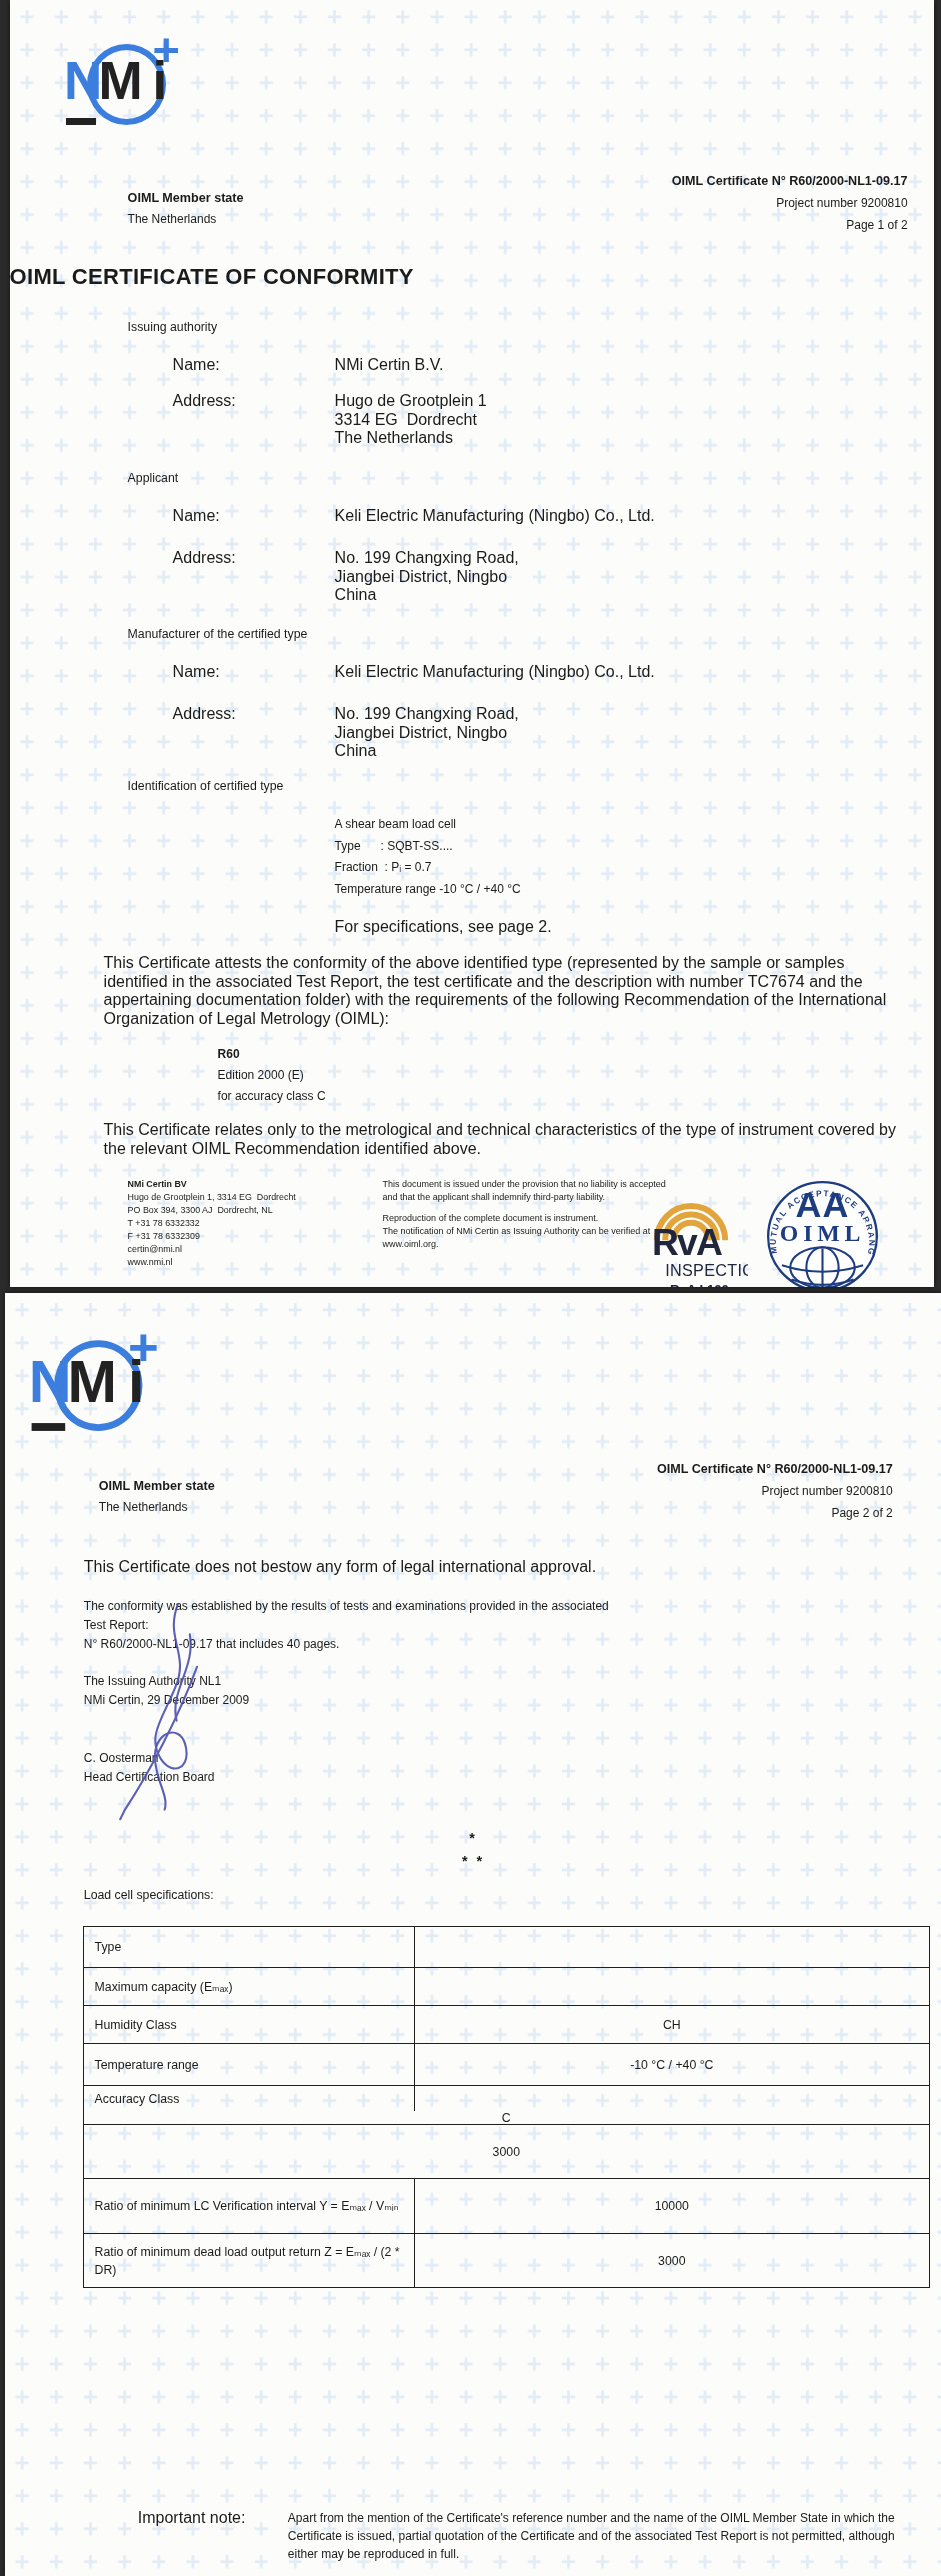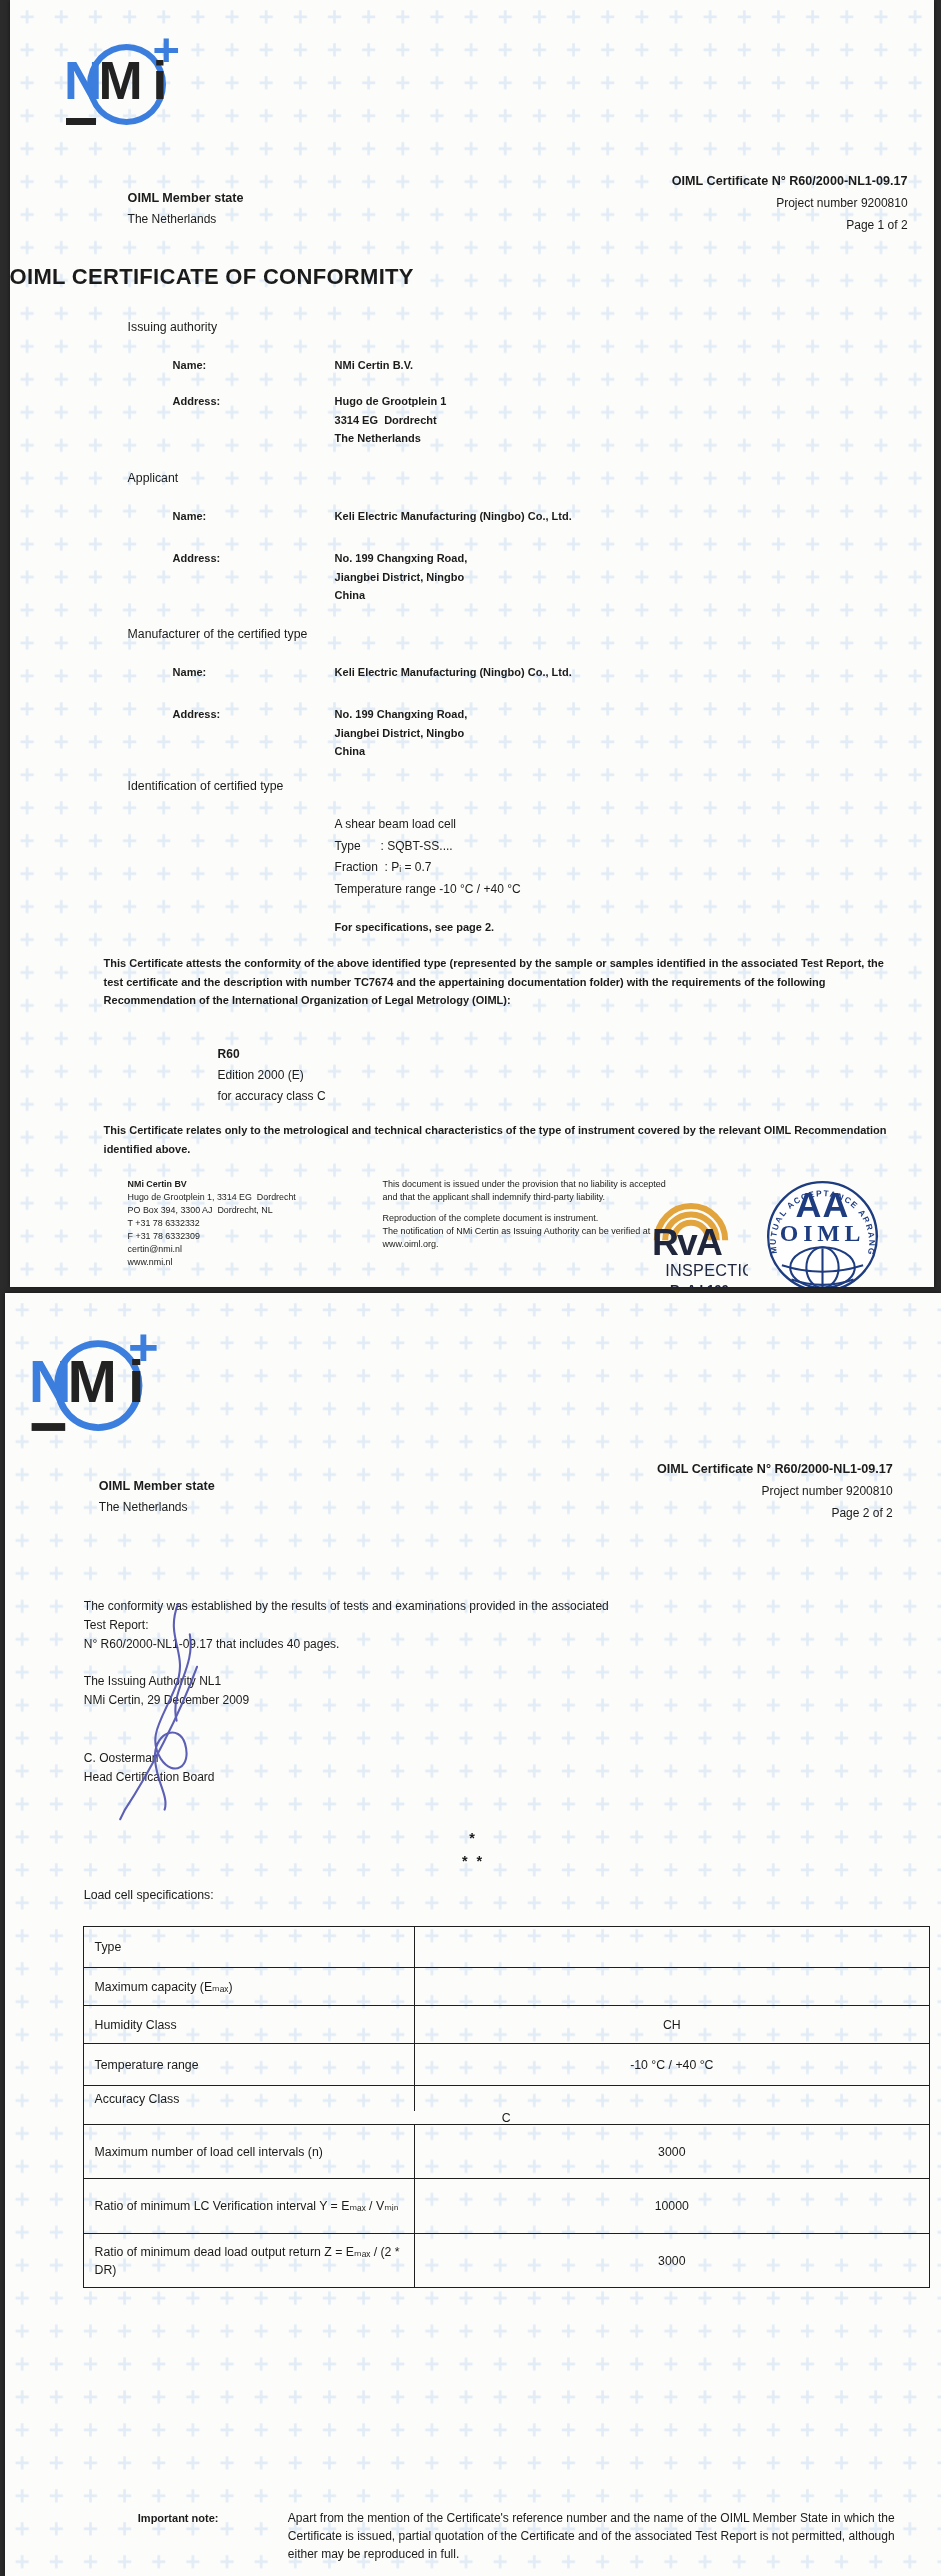--- a/index.html
+++ b/index.html
@@ -7,21 +7,21 @@
   body { font-family:"Liberation Sans","DejaVu Sans",sans-serif; color:#1b1b1b; }
   #canvas { position:relative; width:942px; height:2576px; overflow:hidden; background:#2b2b2b; }
   .page { position:absolute; background:#fcfcfa; overflow:hidden; box-shadow:0 0 4.8px rgba(0,0,0,.55); }
   #page1 { left:9.6px; top:0; width:924px; height:1287px; }
   #page2 { left:4.8px;  top:1293px; width:937px; height:1283px; }
   .watermark { position:absolute; left:0; top:0; width:100%; height:100%; pointer-events:none; }
   .content { position:absolute; left:0; top:0; width:100%; height:100%; }
   .abs { position:absolute; }
   .ln { white-space:pre-wrap; }
   .b { font-weight:bold; }
-  .body-txt { font-size:11px; line-height:18.6px;font-weight:bold; }
+  .body-txt { font-size:16px; line-height:18.6px; }
   .sec-head { font-size:12.3px; }
   .hdr-right { text-align:right; }
   .hdr-cert { font-size:12.6px; font-weight:bold; line-height:22px; }
   .hdr-sub  { font-size:12px; line-height:22px; }
   .doc-title { width:100%; text-align:left; font-size:22px; font-weight:800; letter-spacing:0.3px; }
   .small { font-size:8.9px; line-height:13px; }
   .disc { font-size:9px; line-height:13px; margin-bottom:8.4px; }
   
   .nmi { position:absolute; width:138px; height:126px; }
   .nmi .ring { position:absolute; left:25px; top:9.6px; width:79px; height:81px; border:6.6px solid #3b7ede; border-radius:50%; }
@@ -205,20 +205,21 @@
         <div class="hdr-cert ln">OIML Certificate N° R60/2000-NL1-09.17</div>
         <div class="hdr-sub ln">Project number 9200810</div>
         <div class="hdr-sub ln">Page 2 of 2</div>
       </div>
 
       <div class="abs" style="left:94px; top:183px;">
         <div class="ln b" style="font-size:12.6px; line-height:21.6px;">OIML Member state</div>
         <div class="ln" style="font-size:12px; line-height:19px;">The Netherlands</div>
       </div>
 
+      <div class="abs body-txt ln" style="left:79px; top:265px; width:839px;">This Certificate does not bestow any form of legal international approval.</div>
 
       <div class="abs" style="left:79px; top:304px; font-size:12px; line-height:19px;">
         <div class="ln">The conformity was established by the results of tests and examinations provided in the associated</div>
         <div class="ln">Test Report:</div>
         <div class="ln">N° R60/2000-NL1-09.17 that includes 40 pages.</div>
       </div>
 
       <div class="abs" style="left:79px; top:379px; font-size:12px; line-height:19px;">
         <div class="ln">The Issuing Authority NL1</div>
         <div class="ln">NMi Certin, 29 December 2009</div>
@@ -255,21 +256,20 @@
         </div>
         <div class="spec-row" style="height:42px;">
           <div class="spec-label ln">Temperature range</div>
           <div class="spec-value ln">-10 °C / +40 °C</div>
         </div>
         <div class="spec-row" style="height:39px;flex-direction:column;">
           <div class="spec-label ln">Accuracy Class</div>
           <div class="spec-value ln">C</div>
         </div>
         <div class="spec-row" style="height:54px;">
-          <div class="spec-label ln" style="width:331px; max-width:331px;">Maximum number of load cell intervals (n)</div>
           <div class="spec-value ln">3000</div>
         </div>
         <div class="spec-row" style="height:55px;">
           <div class="spec-label ln">Ratio of minimum LC Verification interval Y = Eₘₐₓ / Vₘᵢₙ</div>
           <div class="spec-value ln">10000</div>
         </div>
         <div class="spec-row" style="height:53px;">
           <div class="spec-label ln">Ratio of minimum dead load output return Z = Eₘₐₓ / (2 * DR)</div>
           <div class="spec-value ln">3000</div>
         </div>

